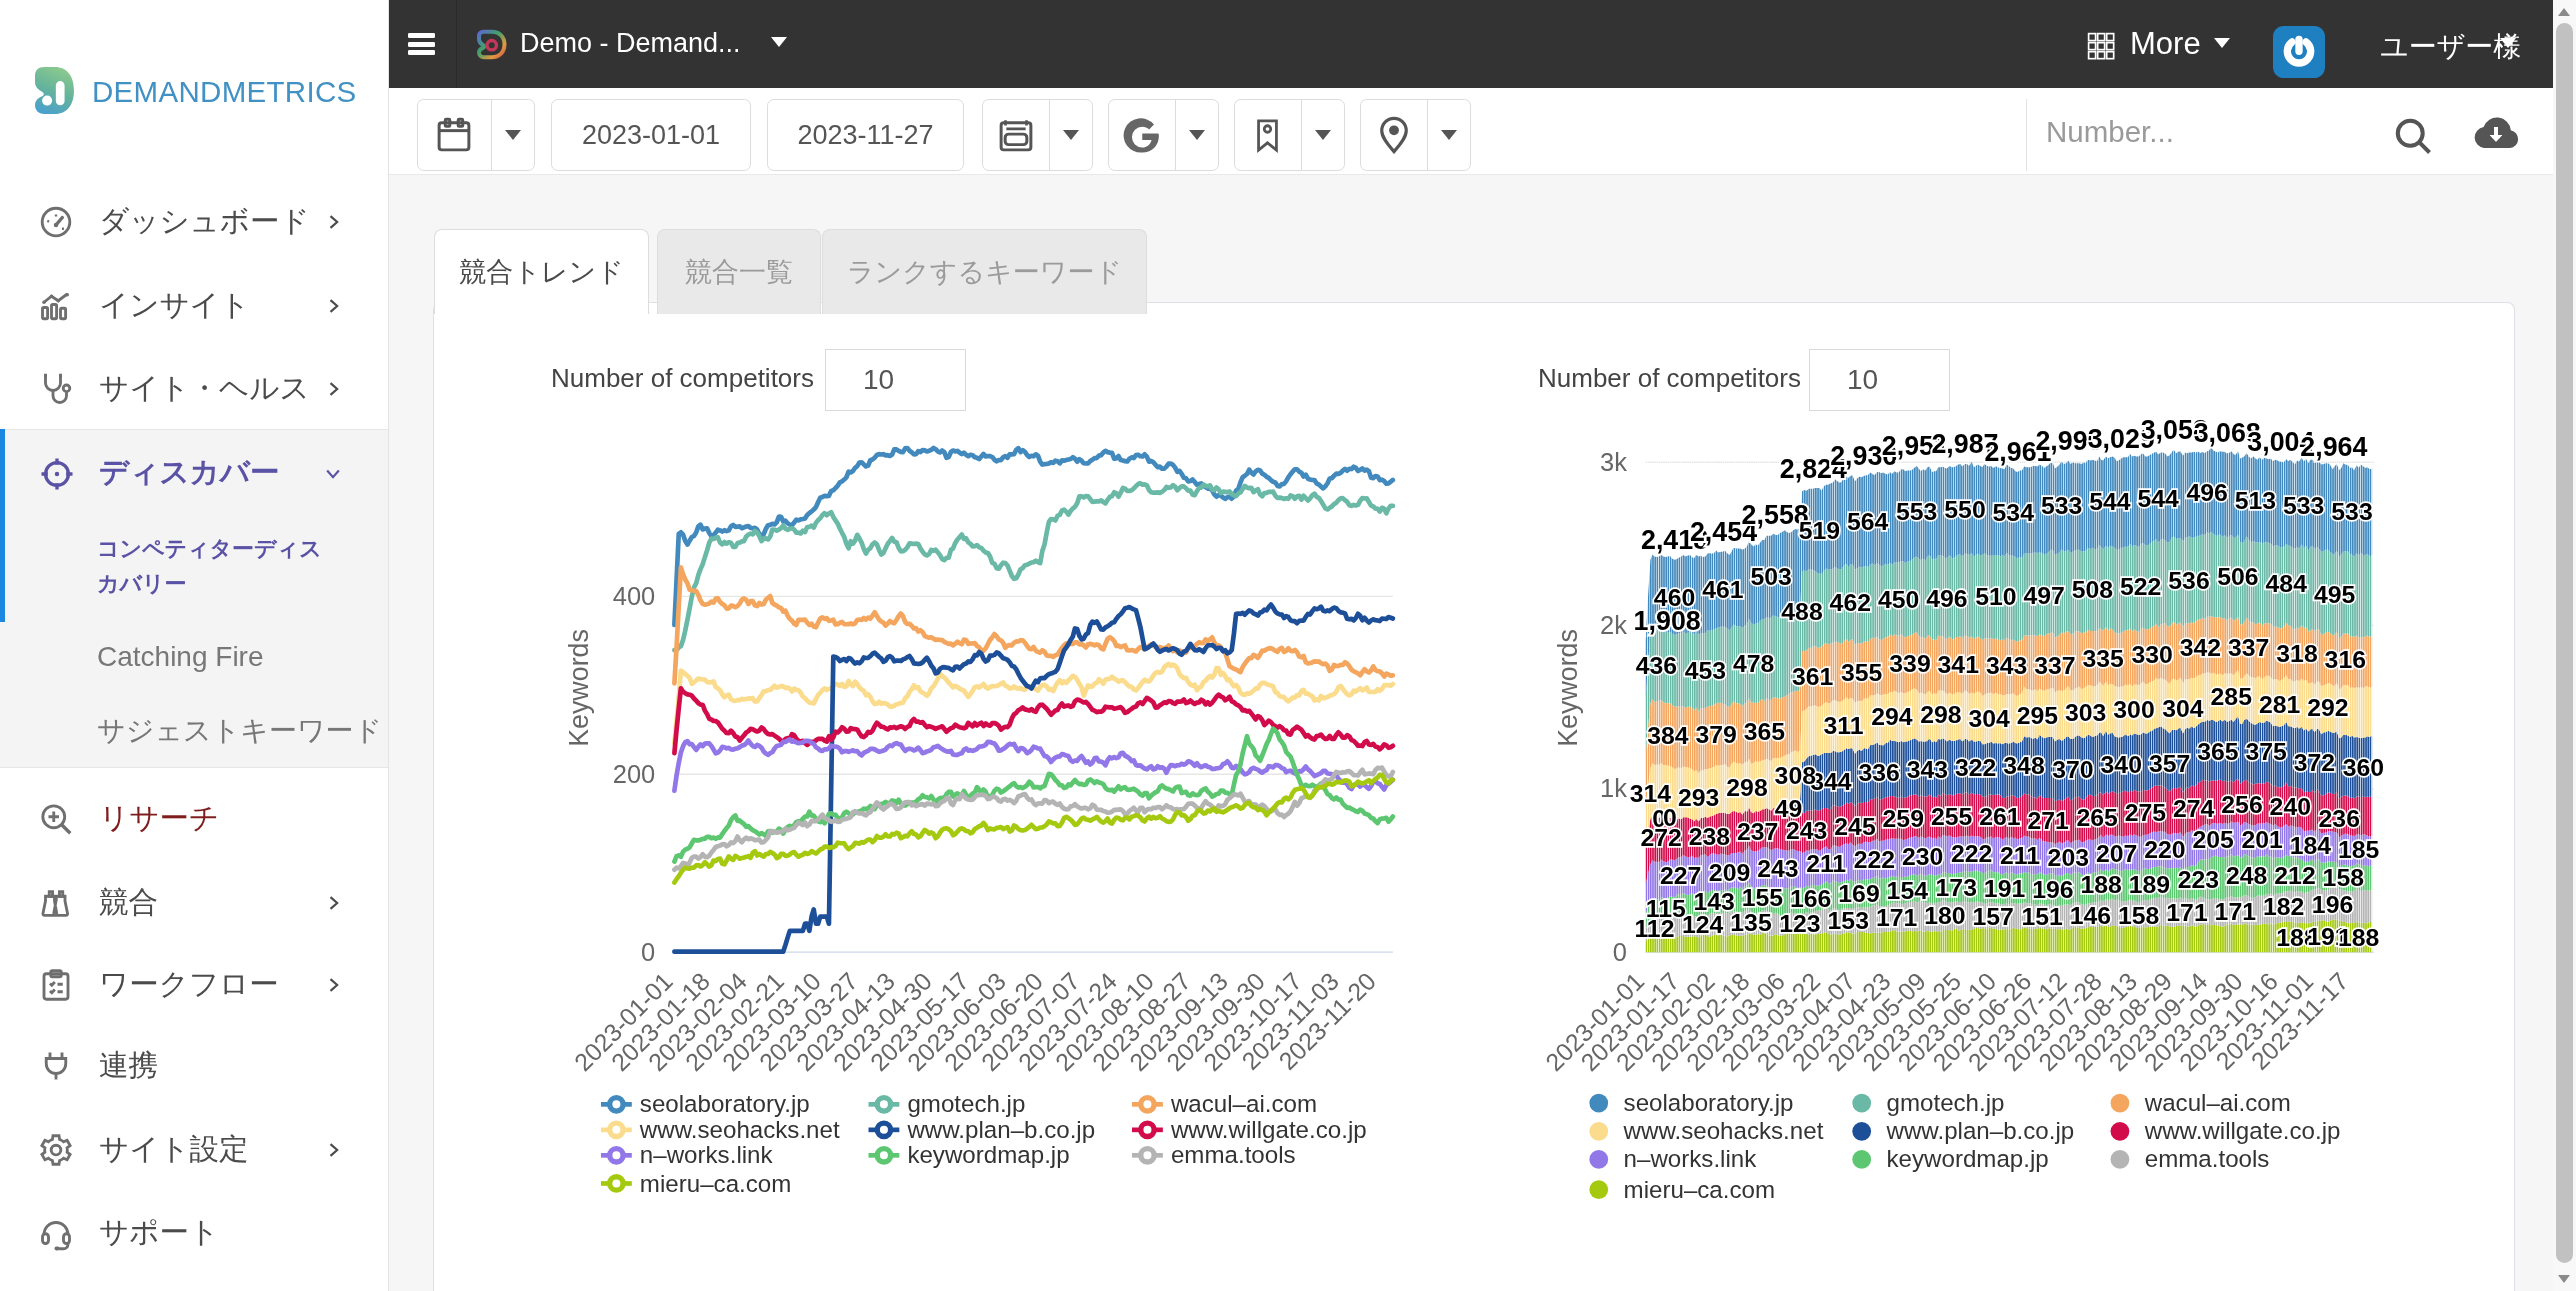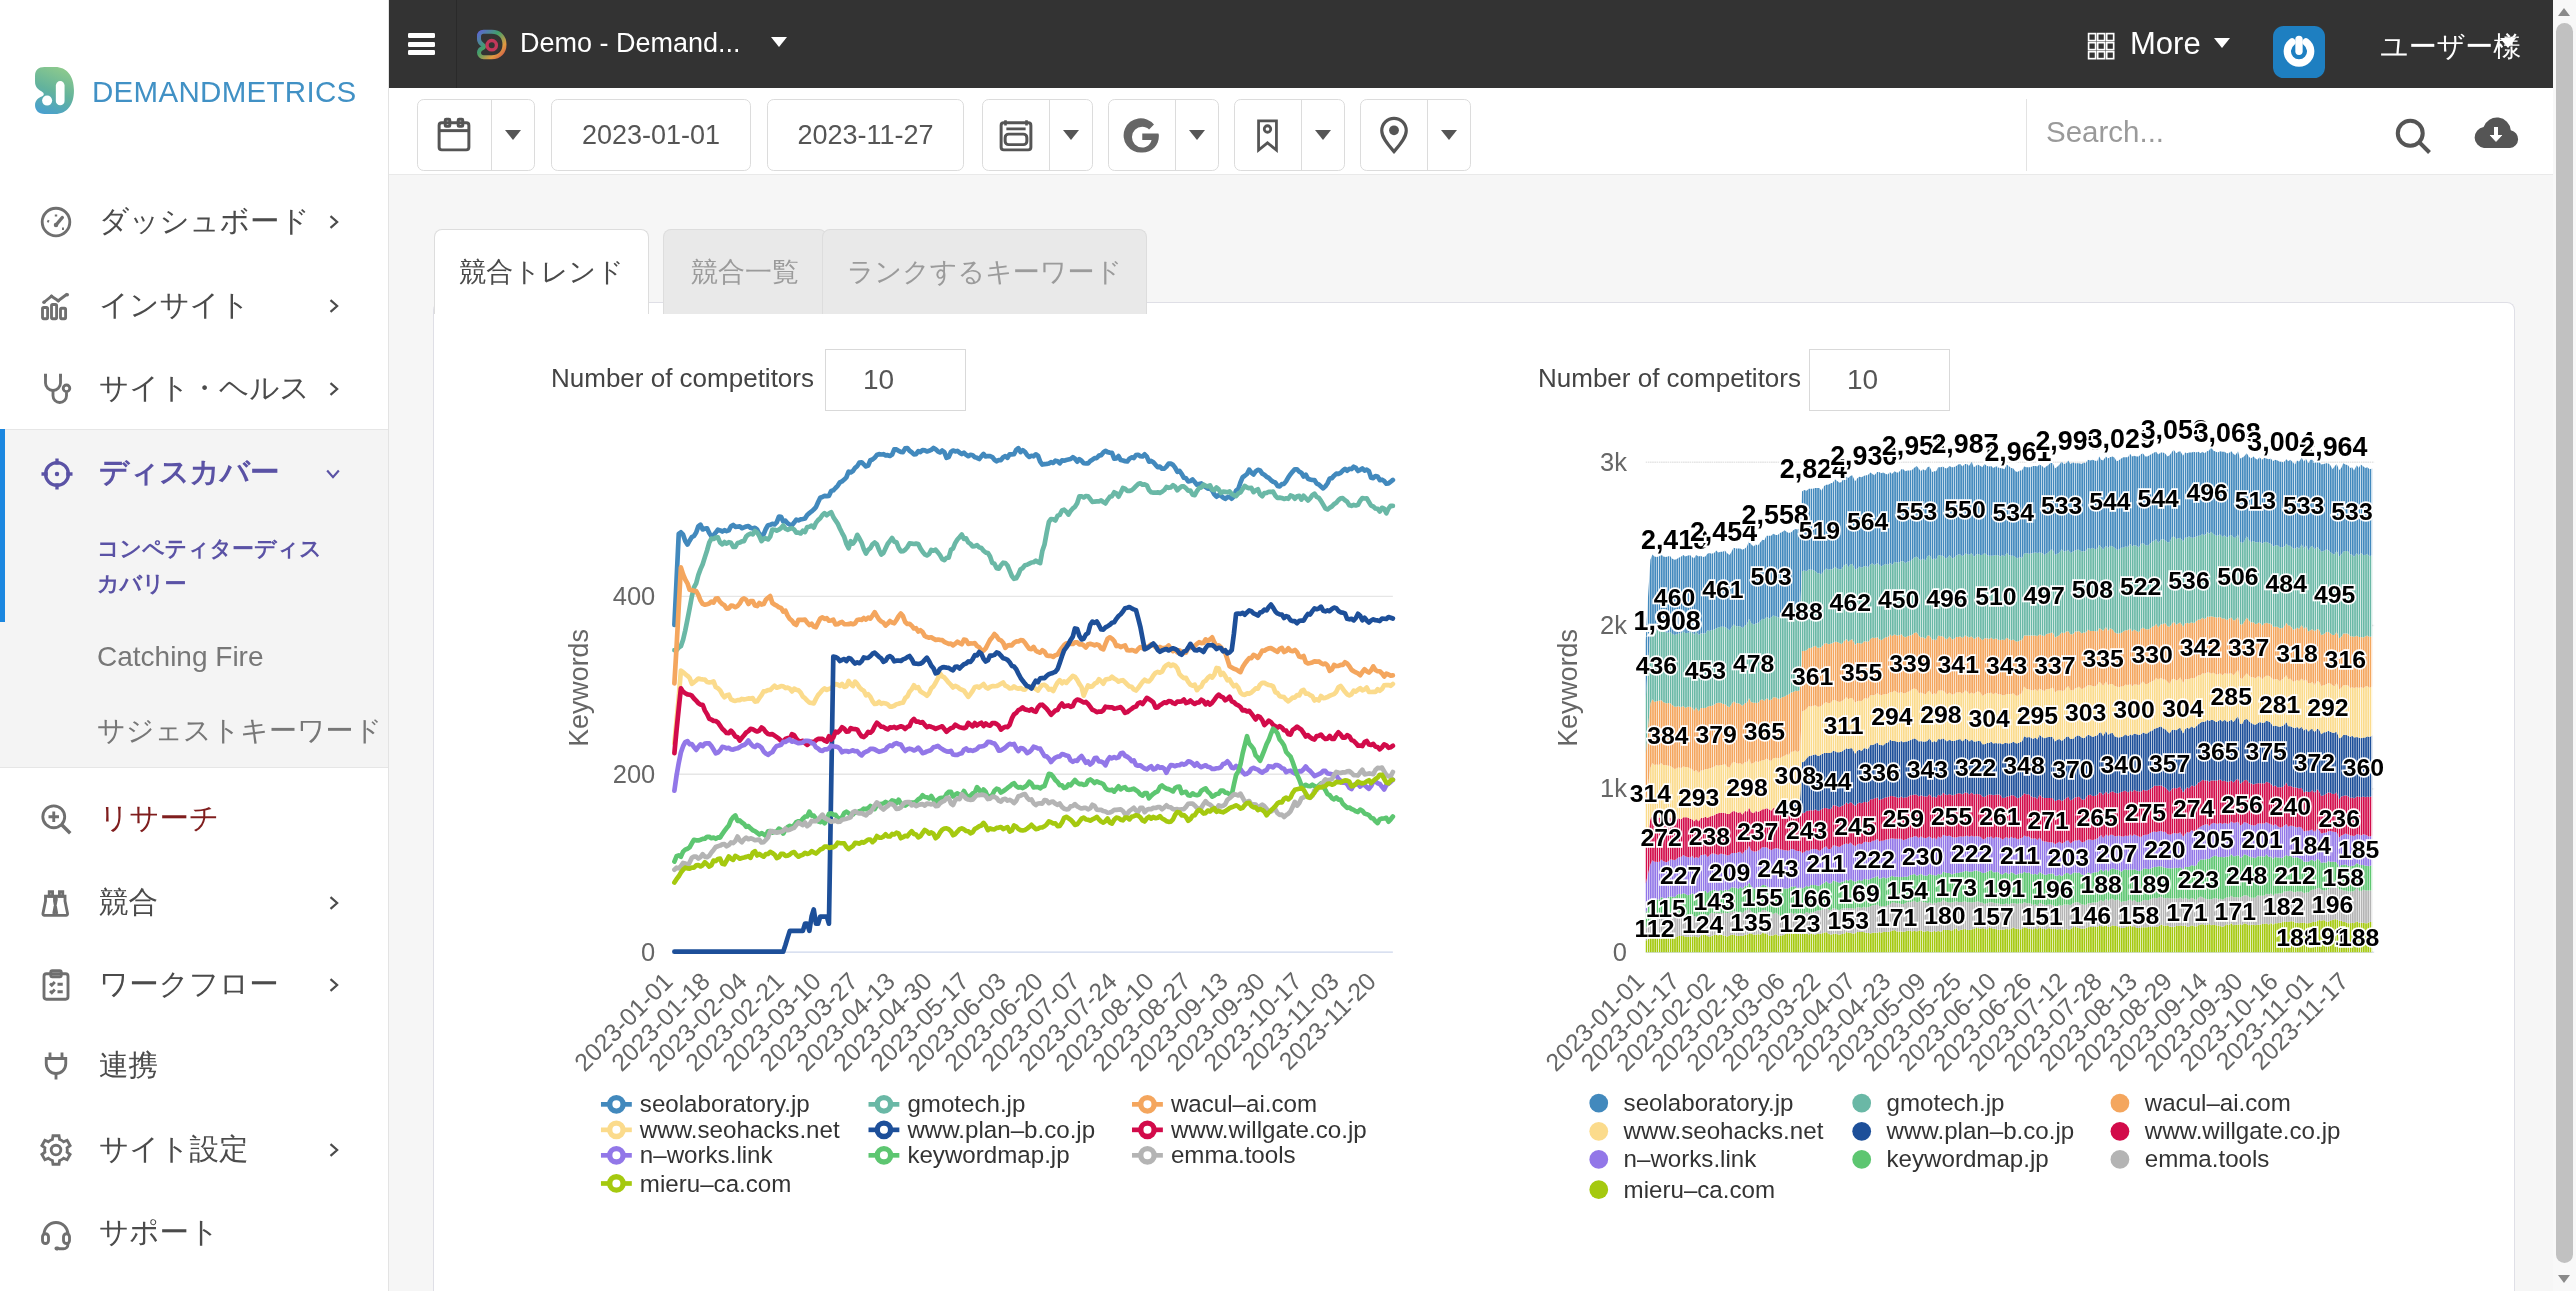--- a/index.html
+++ b/index.html
@@ -262,34 +262,34 @@
           <path d="M12 21.5c4.5-5.2 7-8.6 7-12a7 7 0 1 0-14 0c0 3.4 2.5 6.8 7 12z"></path>
           <circle cx="12" cy="9.3" r="2.8" fill="#555" stroke="none"></circle>
         </svg>
       </div>
       <div class="tdiv"></div>
       <div class="tseg" style="width:43px">
         <div class="caret"></div>
       </div>
     </div>
 <div style="position:absolute;left:1637px;top:11.4px;width:1.3px;height:72px;background:#e3e3e3"></div>
-<div style="position:absolute;left:1657px;top:27px;font-size:29.5px;color:#9a9a9a">Search...</div>
+<div style="position:absolute;left:1657px;top:27px;font-size:29.5px;color:#9a9a9a">Number...</div>
 <div style="position:absolute;left:2002px;top:25.5px"><svg viewBox="0 0 24 24" width="44" height="44" fill="none" stroke="#555" stroke-width="2.2">
         <circle cx="10.5" cy="10.5" r="6.8"></circle>
         <path d="M15.5 15.5l5.5 5.5"></path>
       </svg></div>
 <div style="position:absolute;left:2083px;top:22px"><svg viewBox="0 0 24 24" width="48" height="48" fill="#555">
         <path d="M19.4 10.1a7 7 0 0 0-13.6-1.6A5.3 5.3 0 0 0 6 19h13a4.5 4.5 0 0 0 .4-8.9z"></path>
         <path d="M12 8.5v6" stroke="#fff" stroke-width="2"></path>
         <path d="M9 12.5l3 3.2 3-3.2" fill="#fff" stroke="#fff" stroke-width="0.5"></path>
       </svg></div>
 </div>
 <div id="content">
 <div class="tab" style="left:45px;width:215px;background:#fff;color:#4a4a4a;z-index:4">競合トレンド</div>
-<div class="tab" style="left:274px;width:164px">競合一覧</div>
+<div class="tab" style="left:268px;width:164px">競合一覧</div>
 <div class="tab" style="left:433px;width:325px">ランクするキーワード</div>
 <div id="card">
 <div class="noc" style="left:117px;top:60px">Number of competitors</div>
 <div class="nocbox" style="left:391px;top:46px">10</div>
 <div class="noc" style="left:1104px;top:60px">Number of competitors</div>
 <div class="nocbox" style="left:1375px;top:46px">10</div>
 <svg width="1040" height="847" viewBox="0 0 1551 1262" style="position:absolute;left:0;top:113px;font-family:'Liberation Sans',sans-serif">
 <line x1="358" y1="533.7" x2="1430" y2="533.7" stroke="#e6e6e6" stroke-width="2"></line>
 <line x1="358" y1="268.4" x2="1430" y2="268.4" stroke="#e6e6e6" stroke-width="2"></line>
 <line x1="358" y1="799.0" x2="1430" y2="799.0" stroke="#ccd6eb" stroke-width="2"></line>

